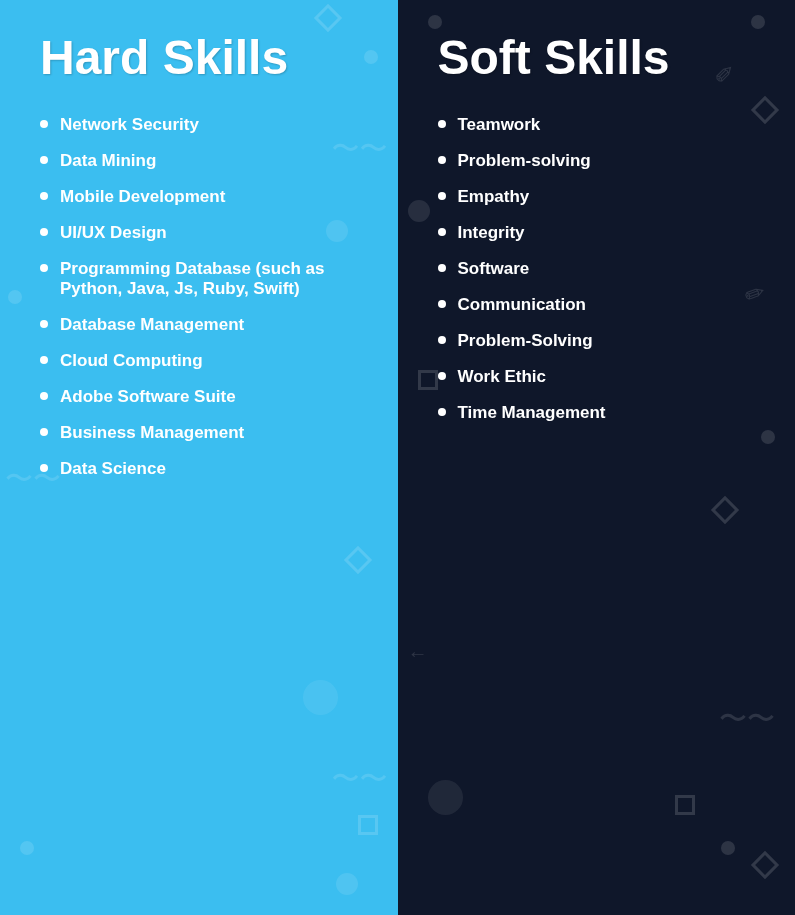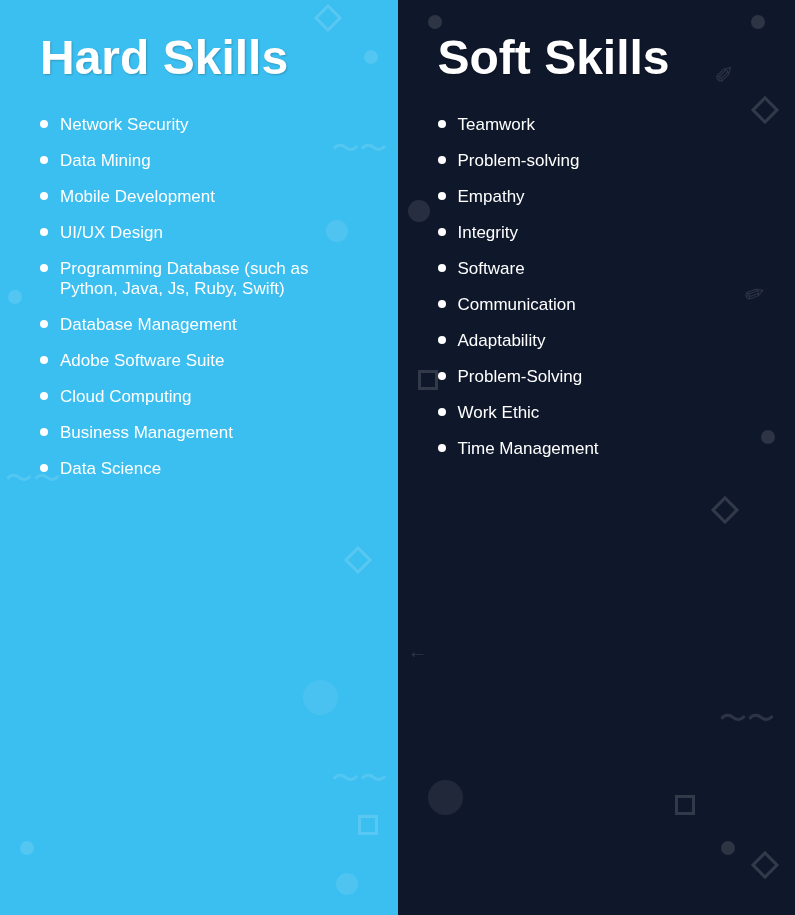--- a/index.html
+++ b/index.html
@@ -35,21 +35,21 @@
       text-shadow: 1px 1px 2px rgba(0,0,0,0.2);
     }
 
     .skills-list {
       list-style: none;
       padding: 0;
     }
 
     .skills-list li {
       font-size: 17px;
-      font-weight: 400;
+      font-weight: 700;
       color: white;
       margin-bottom: 16px;
       display: flex;
       align-items: flex-start;
     }
 
     .bullet {
       display: inline-block;
       width: 8px;
       height: 8px;
@@ -152,25 +152,25 @@
       <li>
         <span class="bullet"></span>
         <span>Programming Database (such as Python, Java, Js, Ruby, Swift)</span>
       </li>
       <li>
         <span class="bullet"></span>
         <span>Database Management</span>
       </li>
       <li>
         <span class="bullet"></span>
+        <span>Cloud Computing</span>
+      </li>
+      <li>
+        <span class="bullet"></span>
         <span>Adobe Software Suite</span>
-      </li>
-      <li>
-        <span class="bullet"></span>
-        <span>Cloud Computing</span>
       </li>
       <li>
         <span class="bullet"></span>
         <span>Business Management</span>
       </li>
       <li>
         <span class="bullet"></span>
         <span>Data Science</span>
       </li>
     </ul>
@@ -215,24 +215,20 @@
       <li>
         <span class="bullet"></span>
         <span>Software</span>
       </li>
       <li>
         <span class="bullet"></span>
         <span>Communication</span>
       </li>
       <li>
         <span class="bullet"></span>
-        <span>Adaptability</span>
-      </li>
-      <li>
-        <span class="bullet"></span>
         <span>Problem-Solving</span>
       </li>
       <li>
         <span class="bullet"></span>
         <span>Work Ethic</span>
       </li>
       <li>
         <span class="bullet"></span>
         <span>Time Management</span>
       </li>

